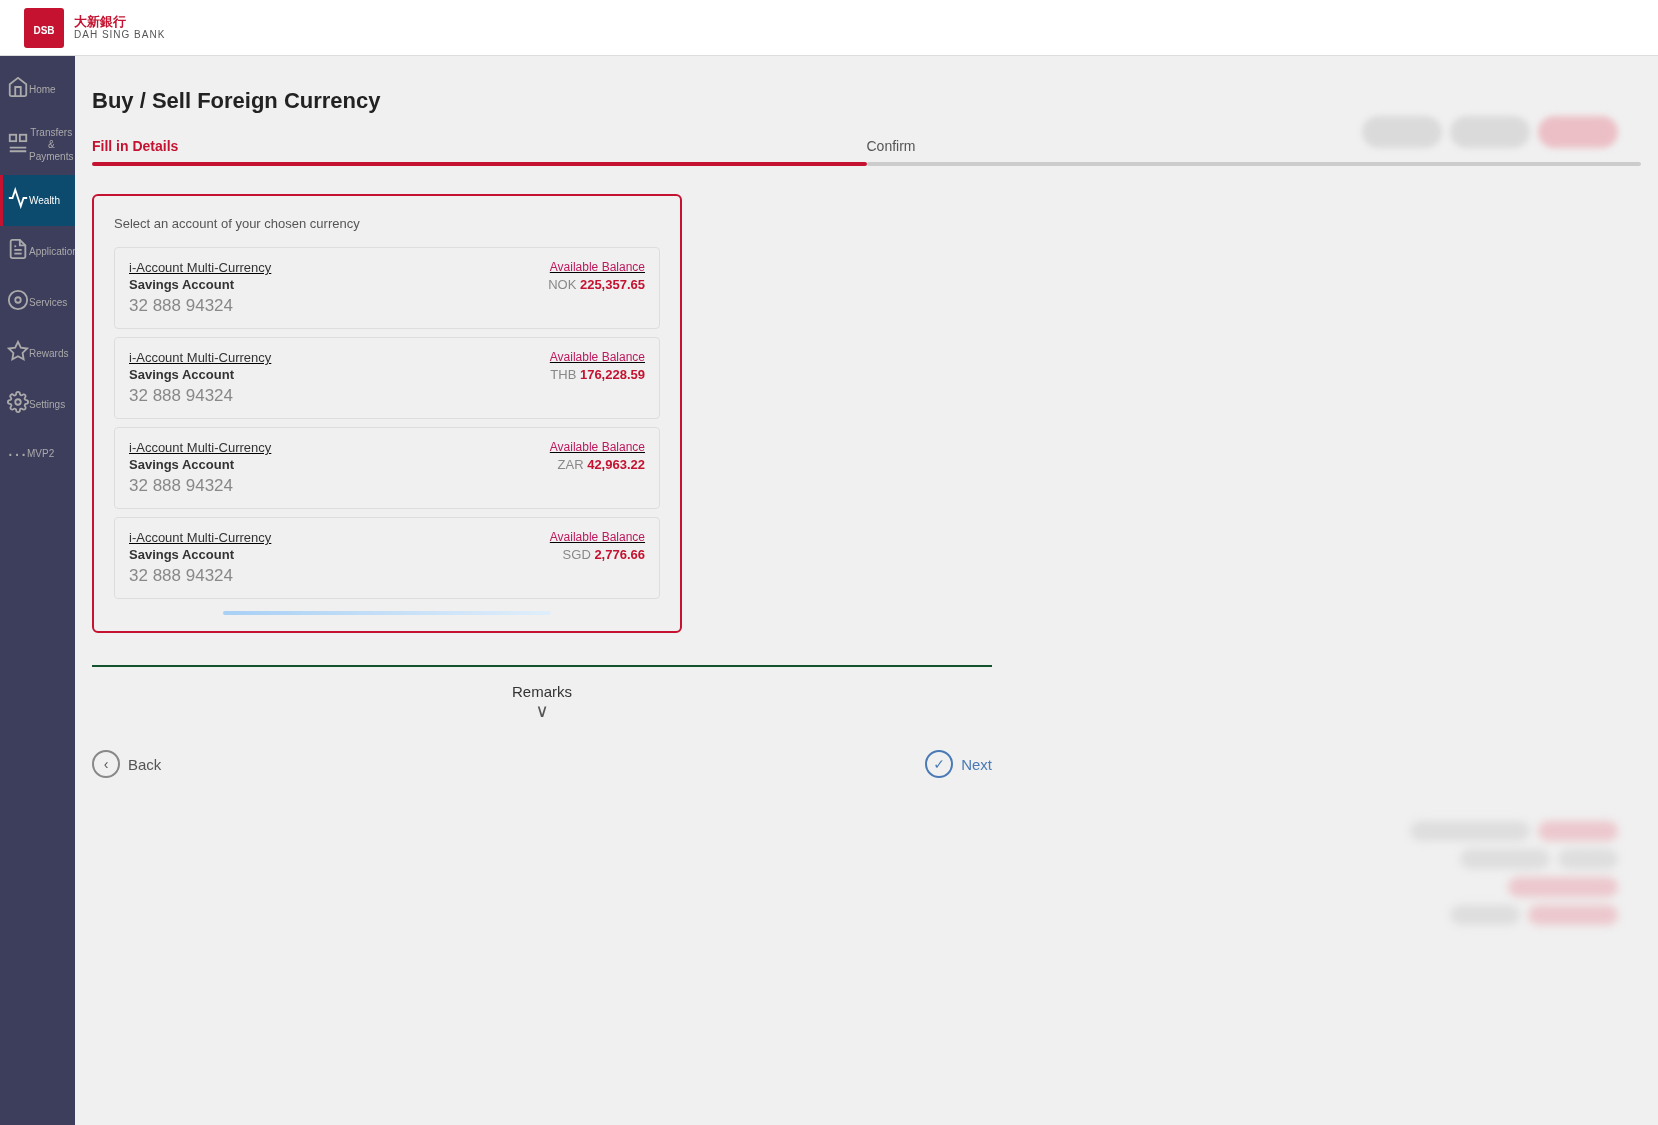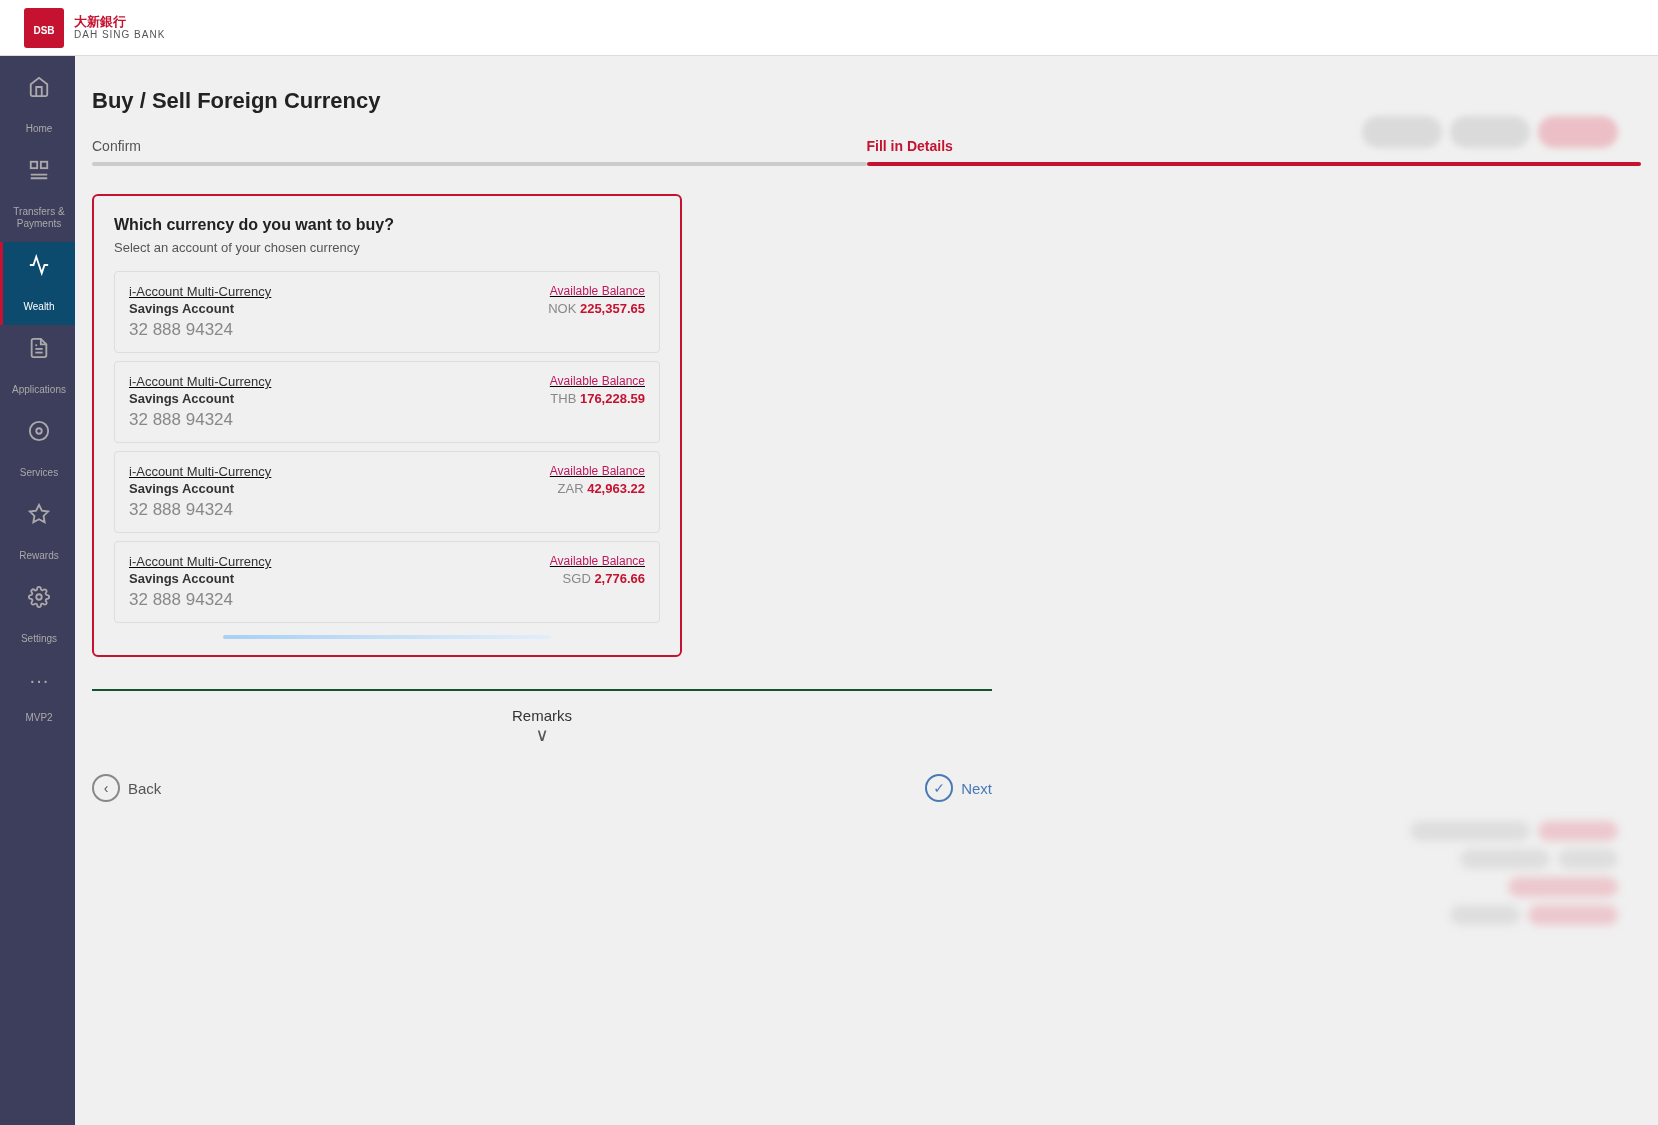--- a/index.html
+++ b/index.html
@@ -34,28 +34,28 @@
       background: #3d3d5c;
       display: flex;
       flex-direction: column;
       align-items: center;
       padding-top: 8px;
       flex-shrink: 0;
     }
     .sidebar-item {
       width: 100%;
       display: flex;
-      flex-direction: column;
+      flex-direction: row;
       align-items: center;
       padding: 12px 4px;
       cursor: pointer;
       color: #aaa;
       font-size: 11px;
       text-align: center;
-      gap: 20px;
+      gap: 0;
       border-left: 3px solid transparent;
     }
     .sidebar-item.active { color: #fff; background: #0c4a6e; border-left-color: #c41230; }
     .sidebar-item .si-icon { font-size: 20px; }
     .sidebar-item .si-label { font-size: 10px; line-height: 1.2; }
 
     
     .content-area {
       flex: 1;
       background: #f0f0f0;
@@ -359,31 +359,30 @@
     <div class="blurred-btns">
       <div class="blur-btn" style="width:80px;"></div>
       <div class="blur-btn" style="width:80px;"></div>
       <div class="blur-btn pink" style="width:80px;"></div>
     </div>
 
     <div class="page-title">Buy / Sell Foreign Currency</div>
 
     <div class="steps-bar">
       <div class="step-item">
+        <span class="step-label active">Fill in Details</span>
+        <div class="step-line active"></div>
+      </div>
+      <div class="step-item">
         <span class="step-label">Confirm</span>
         <div class="step-line"></div>
       </div>
-      <div class="step-item">
-        <span class="step-label active">Fill in Details</span>
-        <div class="step-line active"></div>
-      </div>
     </div>
 
     <div class="currency-select-box">
-      <h3>Which currency do you want to buy?</h3>
       <p class="subtitle">Select an account of your chosen currency</p>
 
       <div class="accounts-list">
 
       <div class="account-item">
       <div class="account-item-top">
         <span class="account-name">i-Account Multi-Currency</span>
         <span class="account-balance-label">Available Balance</span>
       </div>
       <div class="account-item-mid">

